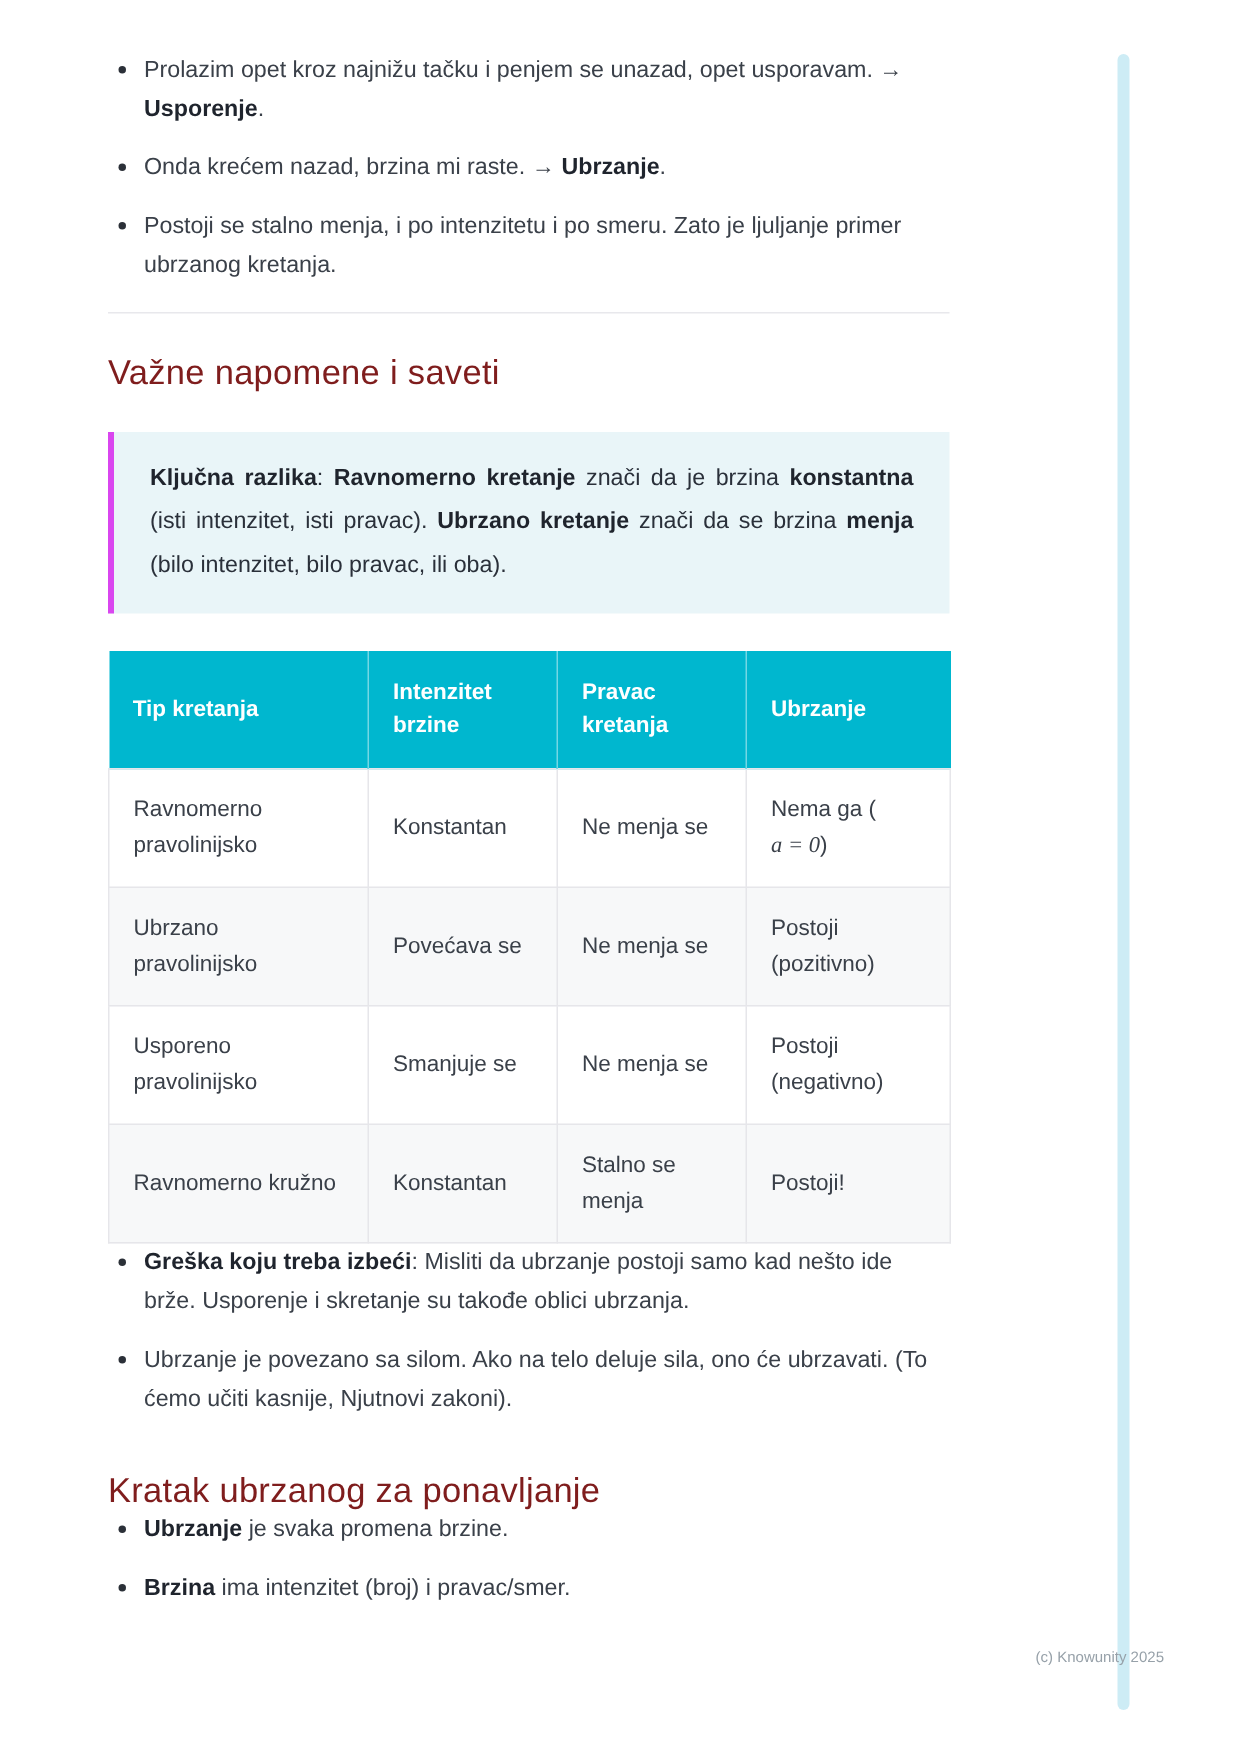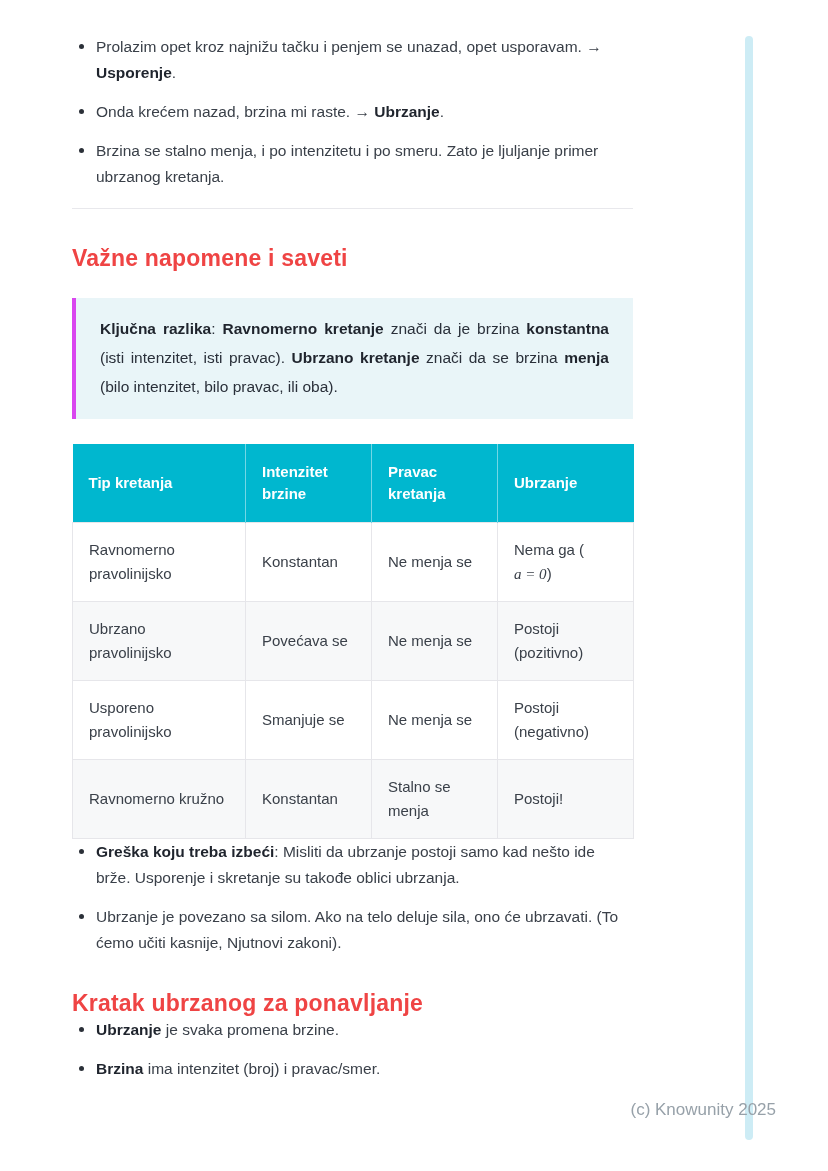--- a/index.html
+++ b/index.html
@@ -18,21 +18,21 @@
   }
   ul.bullets li::before{
     content:"";position:absolute;left:1px;top:10px;width:5px;height:5px;
     border-radius:50%;background:#2b3038;
   }
   b{font-weight:bold;color:#1f242d;}
 
   .divider{border:none;border-top:1px solid #e8e8ec;margin:18px 0 0 0;height:0;}
 
   h2.heading{
-    font-size:23px;font-weight:bold;color:#ef4444;margin:36px 0 0 0;letter-spacing:0.2px;
+    font-size:23px;font-weight:normal;color:#7f1d1d;margin:26px 0 0 0;letter-spacing:0.2px;
   }
 
   .callout{
     margin-top:26px;background:#e9f5f8;border-left:4px solid #d946ef;
     padding:16px 24px 18px 24px;
   }
   .callout p{margin:0;font-size:15.5px;line-height:29px;text-align:justify;color:#2a303a;}
 
   table.motion-table{
     margin-top:25px;border-collapse:collapse;table-layout:fixed;width:561px;font-size:15px;
@@ -48,21 +48,21 @@
   }
   table.motion-table tbody tr:nth-child(even) td{background:#f7f8f9;}
   .math{font-family:Liberation Serif, serif;font-style:italic;}
 
   .after-table{margin-top:28px;}
   .summary-list{margin-top:16px;}
   .summary-list li{margin-bottom:8px;}
   h2.heading.summary{margin-top:34px;}
 
   .footer{
-    position:absolute;right:52px;top:1100px;font-size:17px;color:#97a1a9;
+    position:absolute;right:52px;top:1100px;font-size:10px;color:#97a1a9;
   }
   .side-accent{
     position:absolute;left:745px;top:36px;width:8px;height:1104px;
     border-radius:4px;background:#cdecf5;
   }
 </style>
 </head>
 <body>
 
 <div class="page">
@@ -73,21 +73,21 @@
     <div class="spacer-top"></div>
 
     <ul class="bullets">
       <li>
         <span>Prolazim opet kroz najnižu tačku i penjem se unazad, opet usporavam. → </span><b>Usporenje</b><span>.</span>
       </li>
       <li>
         <span>Onda krećem nazad, brzina mi raste. → </span><b>Ubrzanje</b><span>.</span>
       </li>
       <li>
-        <span>Brzina se stalno menja, i po intenzitetu i po smeru. Zato je ljuljanje primer ubrzanog kretanja.</span>
+        <span>Postoji se stalno menja, i po intenzitetu i po smeru. Zato je ljuljanje primer ubrzanog kretanja.</span>
       </li>
     </ul>
 
     <hr class="divider">
 
     <h2 class="heading">Važne napomene i saveti</h2>
 
     <div class="callout">
       <p><b>Ključna razlika</b><span>: </span><b>Ravnomerno kretanje</b><span> znači da je brzina </span><b>konstantna</b><span> (isti intenzitet, isti pravac). </span><b>Ubrzano kretanje</b><span> znači da se brzina </span><b>menja</b><span> (bilo intenzitet, bilo pravac, ili oba).</span></p>
     </div>

